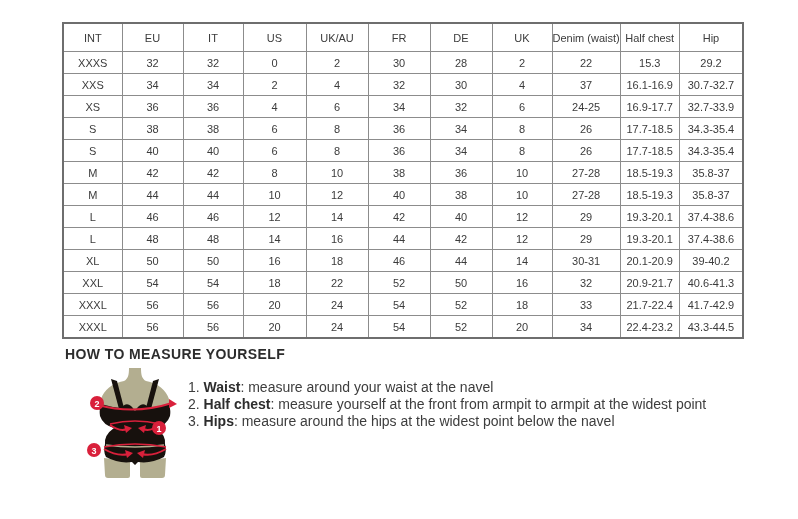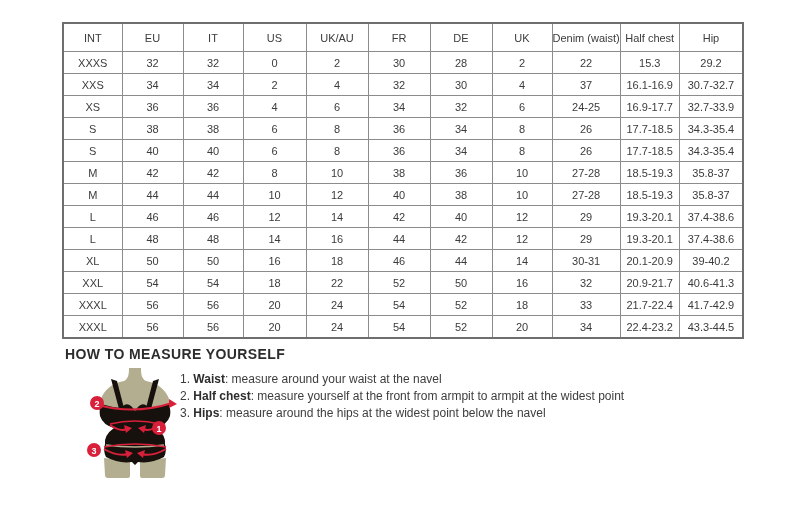--- a/index.html
+++ b/index.html
@@ -47,24 +47,24 @@
     position: absolute;
     left: 82px;
     top: 366px;
     width: 105px;
     height: 115px;
   }
   ol.measure-list {
     position: absolute;
     left: 176px;
     top: 369px;
-    margin: 4px;
+    margin: 12px;
     padding: 0;
     list-style: none;
-    font-size: 12px;
+    font-size: 14px;
     color: #3d3d3d;
   }
   ol.measure-list li {
     height: 17px;
     line-height: 13px;
   }
   ol.measure-list .term { font-weight: bold; color: #2d2d2d; }
 </style>
 </head>
 <body>

